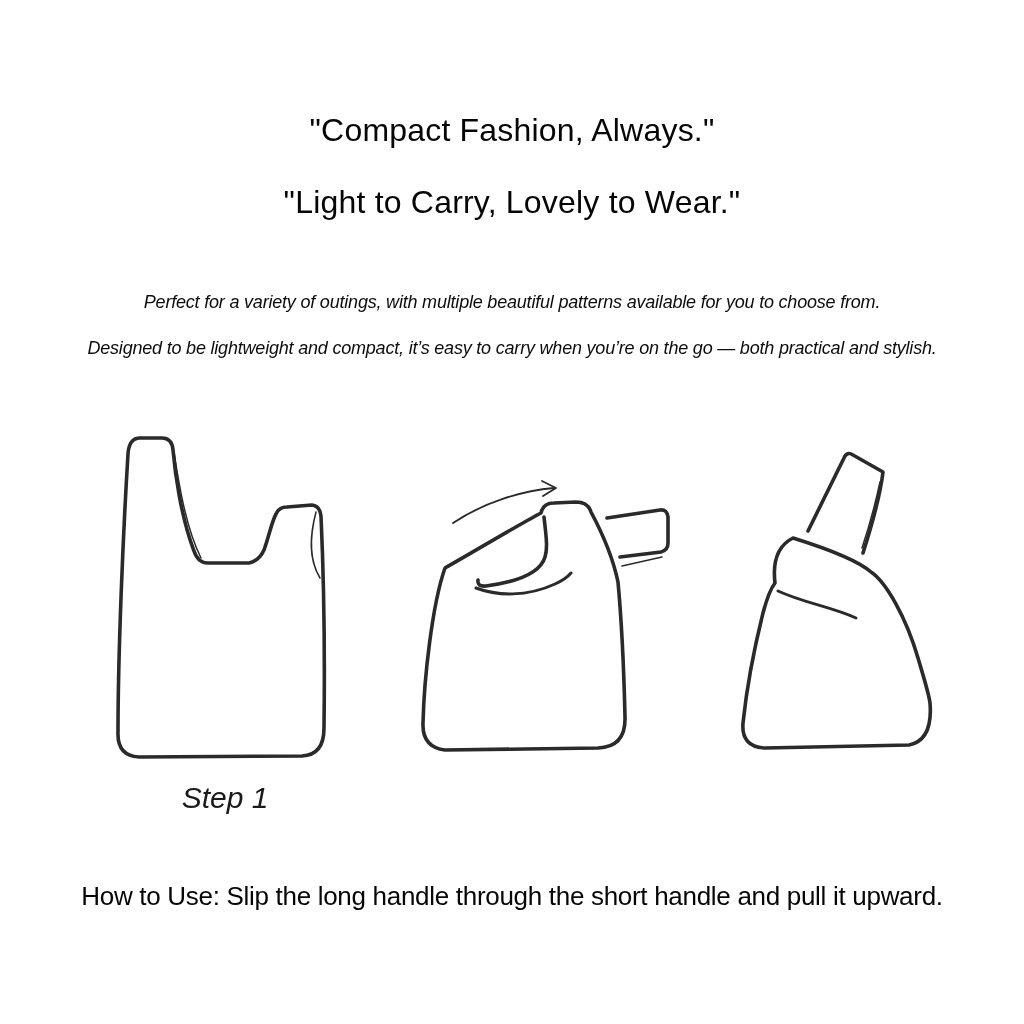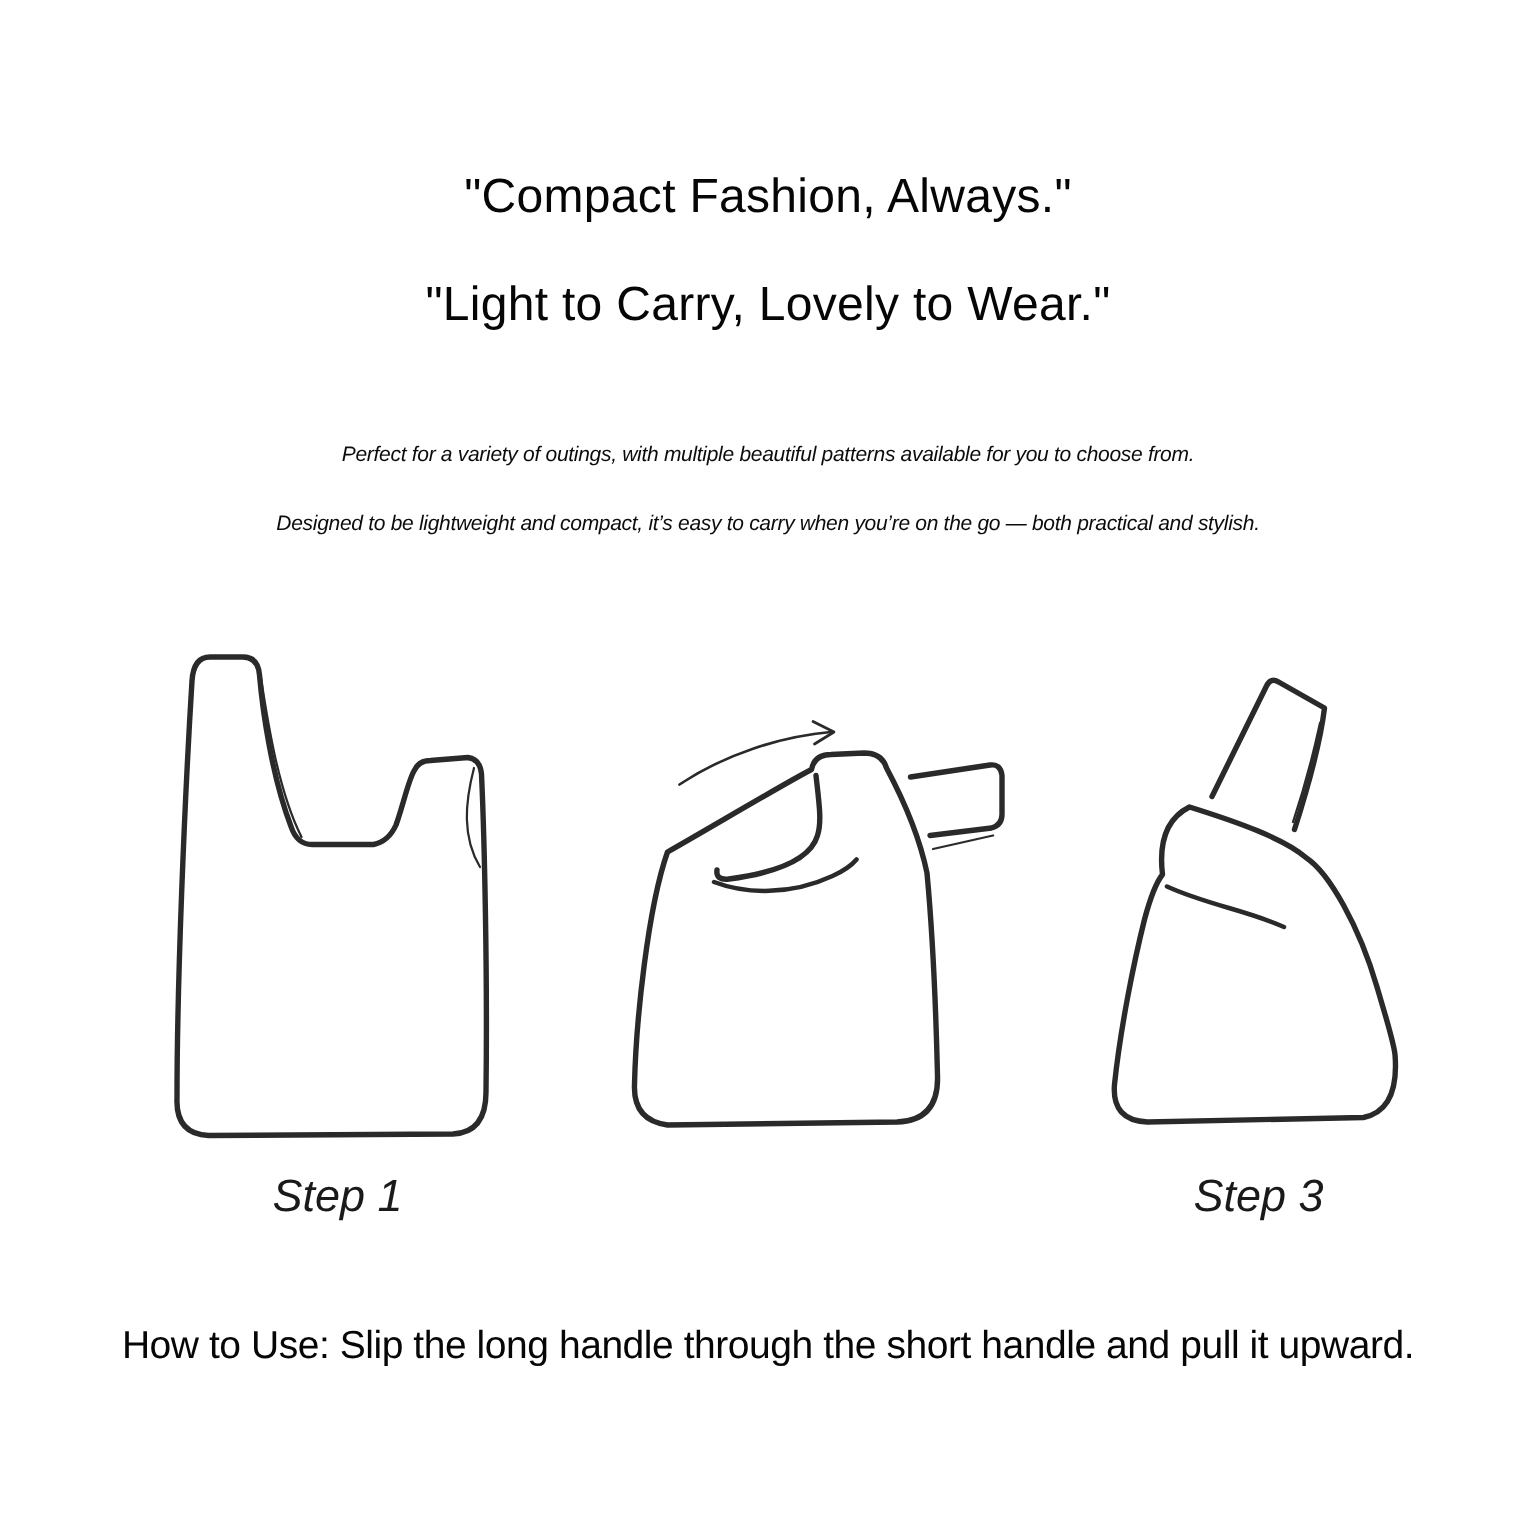--- a/index.html
+++ b/index.html
@@ -23,21 +23,21 @@
     letter-spacing: 0.2px;
   }
   .headline-1 { top: 110px; }
   .headline-2 { top: 182px; }
   .desc {
     position: absolute;
     left: 0;
     width: 100%;
     text-align: center;
     font-style: italic;
-    font-size: 14px;
+    font-size: 18px;
     line-height: 22px;
     color: #0c0c0c;
     letter-spacing: -0.2px;
   }
   .desc-1 { top: 291px; }
   .desc-2 { top: 337px; text-align: center; }
   .fig { position: absolute; }
   .fig-1 { left: 105px; top: 425px; }
   .fig-2 { left: 415px; top: 455px; }
   .fig-3 { left: 720px; top: 445px; }
@@ -113,17 +113,16 @@
     <path class="main" d="M 88,86 L 124,13 Q 127,6 133,10 L 163,27 C 160,52 150,86 143,108"></path>
     <path class="thin" d="M 160,37 C 155,60 148,85 142,103"></path>
     <path class="main" d="M 73,93 C 105,103 136,114 151,127 C 166,137 186,172 198,213
                           C 203,230 209,249 210,258 Q 213,295 189,300 L 45,303
                           Q 21,302 23,278 C 27,240 36,196 43,168 C 47,153 51,143 55,138
                           Q 51,104 73,93 Z"></path>
     <path class="mid" d="M 58,146 C 84,158 112,162 136,173"></path>
   </svg>
 
   <div class="step-label step-1">Step 1</div>
-  <div class="step-label step-3">Step 3</div>
 
   <div class="howto">How to Use: Slip the long handle through the short handle and pull it upward.</div>
 
 </div>
 
 </body></html>

